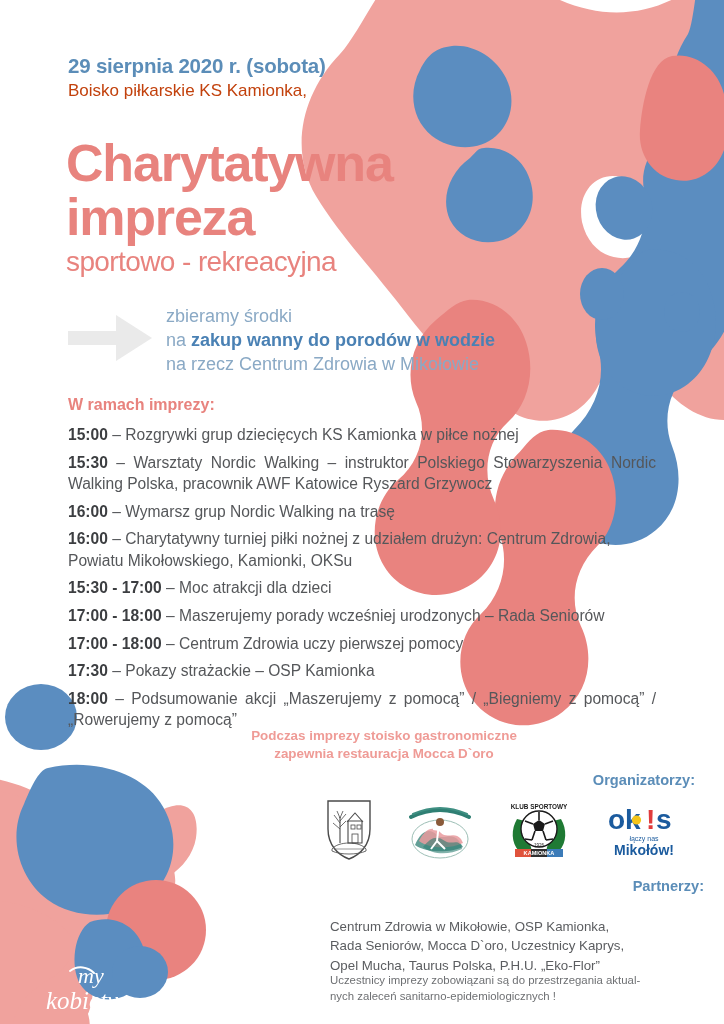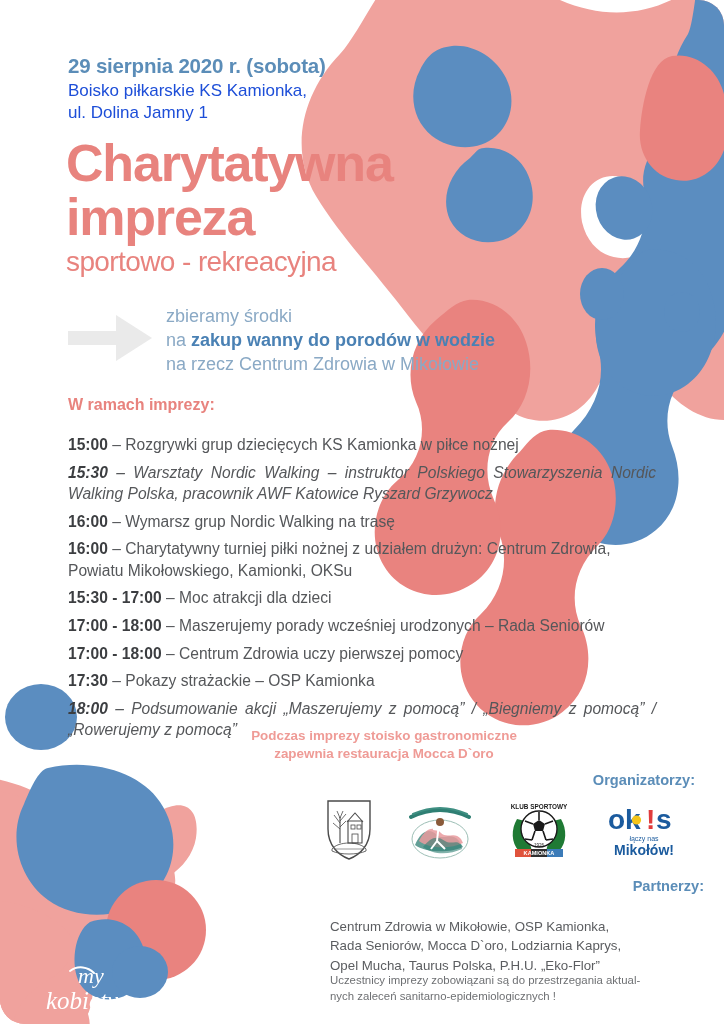--- a/index.html
+++ b/index.html
@@ -11,21 +11,20 @@
     font-family: "Liberation Sans", sans-serif;
     overflow: hidden;
   }
 
   #poster {
     position: relative;
     width: 724px;
     height: 1024px;
     background: #ffffff;
     overflow: hidden;
-    border-radius: 25px;
   }
 
   
   #blobs {
     position: absolute;
     inset: 0;
     width: 724px;
     height: 1024px;
     z-index: 0;
     pointer-events: none;
@@ -45,21 +44,21 @@
   #header-block { left: 68px; top: 54px; }
   #event-date {
     font-size: 20.5px;
     font-weight: bold;
     color: #5b8db8;
     letter-spacing: -0.2px;
     white-space: nowrap;
   }
   #venue-line1, #venue-line2 {
     font-size: 17px;
-    color: #1d4ed8;
+    color: #c2410c;
     line-height: 1.32;
     white-space: nowrap;
   }
   #venue-line1 { margin-top: 2px; }
 
   
   #title-block { left: 66px; top: 136px; }
   .title-main {
     font-size: 52px;
     font-weight: bold;
@@ -99,33 +98,33 @@
     color: #4a81b4;
     font-weight: bold;
   }
 
   
   #program-block { left: 68px; top: 396px; width: 600px; }
   #program-heading {
     font-size: 16px;
     font-weight: bold;
     color: #e8837e;
-    margin-bottom: 20px;
+    margin-bottom: 10px;
   }
   .prog-item {
     font-size: 15.6px;
     color: #55575a;
     line-height: 1.36;
     margin-bottom: 6.5px;
   }
   .prog-item .t {
     font-weight: bold;
     color: #3c3e41;
   }
-  .prog-item.justify { text-align: justify; width: 588px; font-style: italic; }
+  .prog-item.justify { text-align: justify; width: 588px; }
   .prog-item.justify > span.flow { display: inline; }
 
   
   #gastro-block {
     left: 0;
     top: 727px;
     width: 724px;
     text-align: center;
     padding-left: 44px;
   }
@@ -322,21 +321,20 @@
          C 82 946 70 968 48 980
          C 24 994 8 1016 14 1040
          L 16 1048 L -40 1048 Z"></path>
   </svg>
 
   <div id="content">
 
     <div class="blk" id="header-block">
       <div id="event-date">29 sierpnia 2020 r. (sobota)</div>
       <div id="venue-line1">Boisko piłkarskie KS Kamionka,</div>
-      <div id="venue-line2">ul. Dolina Jamny 1</div>
     </div>
 
     <div class="blk" id="title-block">
       <div class="title-main">Charytatywna</div>
       <div class="title-main">impreza</div>
       <div id="title-sub">sportowo - rekreacyjna</div>
     </div>
 
     <div class="blk" id="purpose-block">
       <svg id="arrow-icon" viewBox="0 0 84 48">
@@ -431,21 +429,21 @@
           <text x="38" y="40" font-family="Liberation Sans, sans-serif" font-size="7" fill="#1b5b9e" text-anchor="middle">łączy nas</text>
           <text x="38" y="54" font-family="Liberation Sans, sans-serif" font-size="14" font-weight="bold" fill="#1b5b9e" text-anchor="middle">Mikołów!</text>
         </svg>
       </div>
 
     </div>
 
     <div class="blk" id="partners-label">Partnerzy:</div>
     <div class="blk" id="partners-text">
       <div class="partner-line">Centrum Zdrowia w Mikołowie, OSP Kamionka,</div>
-      <div class="partner-line">Rada Seniorów, Mocca D`oro, Lodziarnia Kaprys,</div>
+      <div class="partner-line">Rada Seniorów, Mocca D`oro, Uczestnicy Kaprys,</div>
       <div class="partner-line last">Opel Mucha, Taurus Polska, P.H.U. „Eko-Flor”</div>
     </div>
 
     <div class="blk" id="footer-note">
       <div class="footer-line">Uczestnicy imprezy zobowiązani są do przestrzegania aktual-</div>
       <div class="footer-line">nych zaleceń sanitarno-epidemiologicznych !</div>
     </div>
 
     <div class="blk" id="brand-mark">
       <svg width="120" height="62" viewBox="0 0 120 62">

